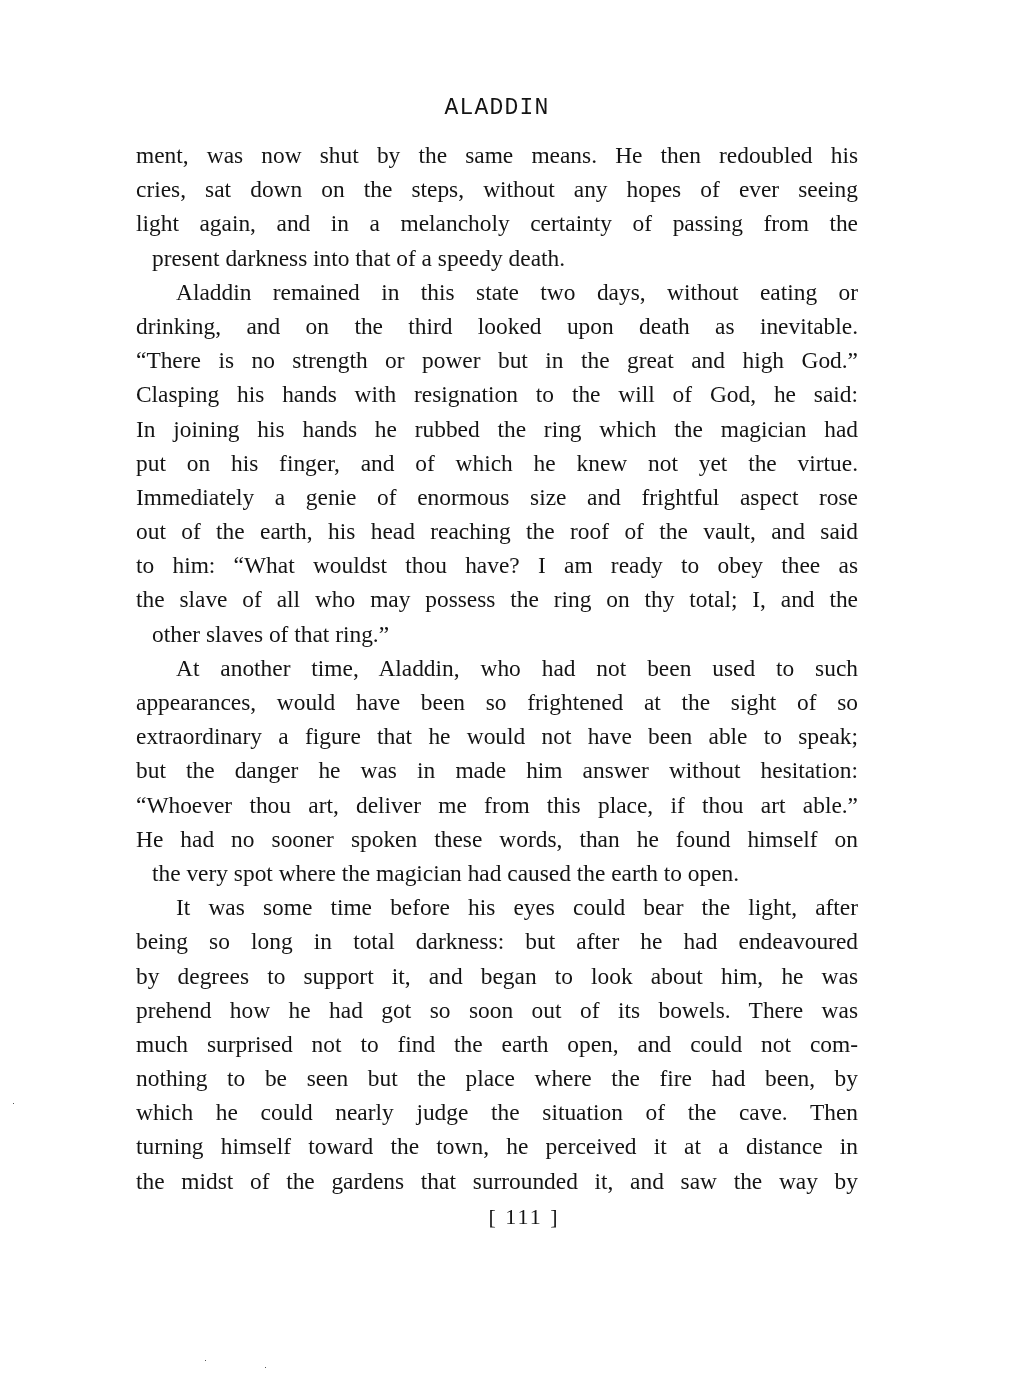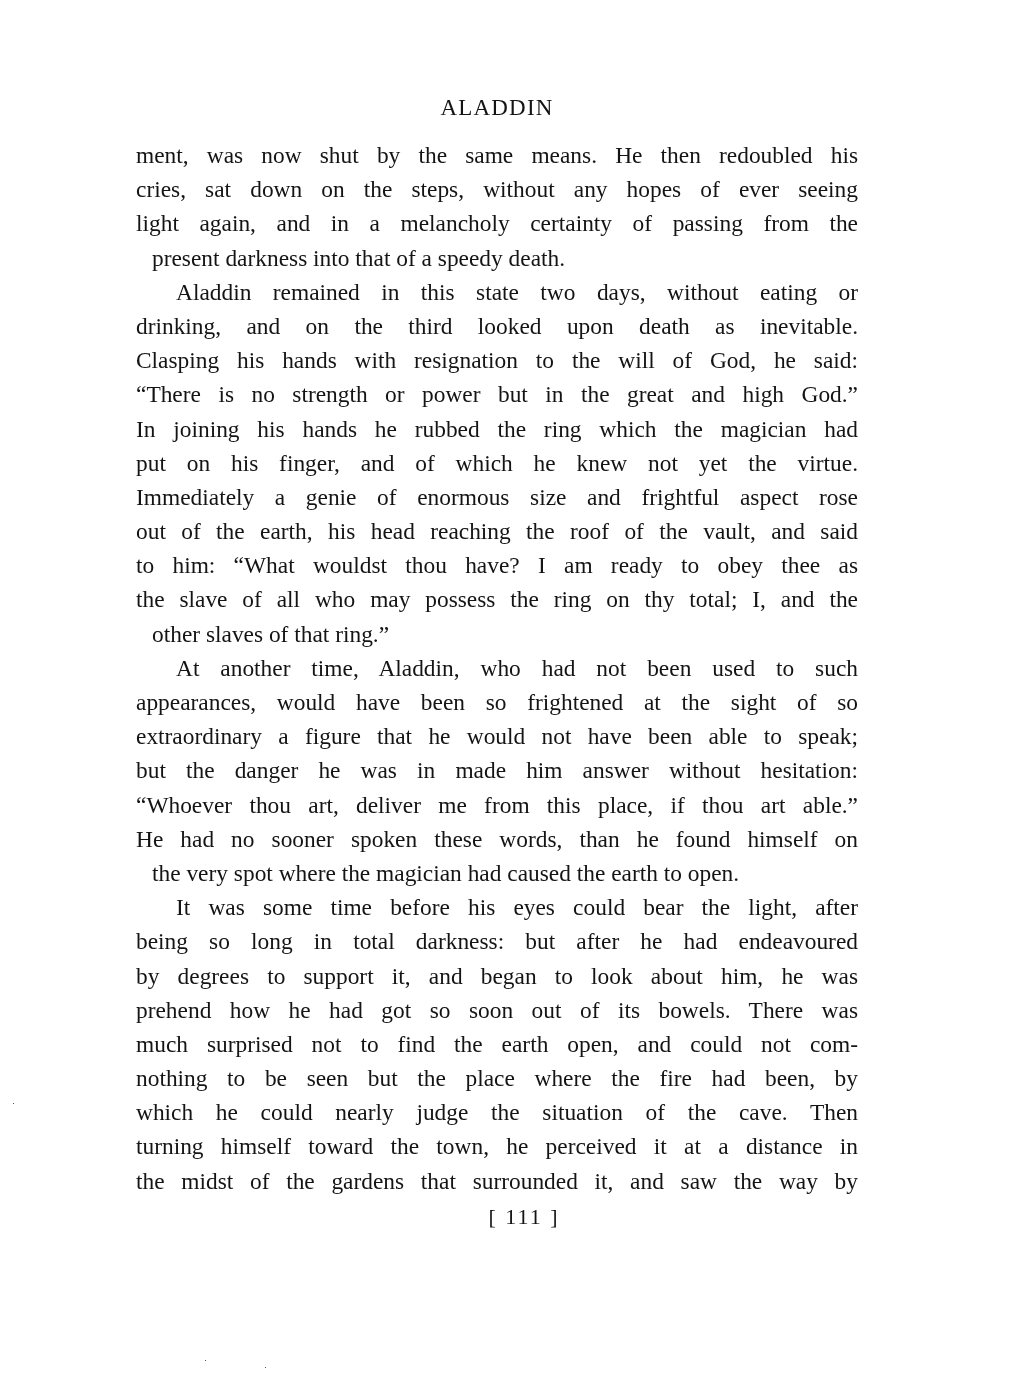--- a/index.html
+++ b/index.html
@@ -22,20 +22,21 @@
       width: 722px;
     }
     .running-head {
       text-align: center;
       font-size: 23px;
       letter-spacing: 1.2px;
       line-height: 32px;
       height: 46px;
       margin: 0;
       font-weight: normal;
+      font-family: Liberation Mono, monospace;
     }
     .line {
       display: block;
       height: 34.2px;
       line-height: 34.2px;
       font-size: 23.4px;
       white-space: nowrap;
       text-align: justify;
       text-align-last: justify;
       overflow: visible;
@@ -74,22 +75,22 @@
   <div id="body-text">
       <div>
         <span class="line">ment, was now shut by the same means.  He then redoubled his</span>
         <span class="line">cries, sat down on the steps, without any hopes of ever seeing</span>
         <span class="line">light again, and in a melancholy certainty of passing from the</span>
         <span class="line last">present darkness into that of a speedy death.</span>
       </div>
       <div>
         <span class="line indent">Aladdin remained in this state two days, without eating or</span>
         <span class="line">drinking, and on the third looked upon death as inevitable.</span>
+        <span class="line">“There is no strength or power but in the great and high God.”</span>
         <span class="line">Clasping his hands with resignation to the will of God, he said:</span>
-        <span class="line">“There is no strength or power but in the great and high God.”</span>
         <span class="line">In joining his hands he rubbed the ring which the magician had</span>
         <span class="line">put on his finger, and of which he knew not yet the virtue.</span>
         <span class="line">Immediately a genie of enormous size and frightful aspect rose</span>
         <span class="line">out of the earth, his head reaching the roof of the vault, and said</span>
         <span class="line">to him: “What wouldst thou have?  I am ready to obey thee as</span>
         <span class="line">the slave of all who may possess the ring on thy total; I, and the</span>
         <span class="line last">other slaves of that ring.”</span>
       </div>
       <div>
         <span class="line indent">At another time, Aladdin, who had not been used to such</span>

